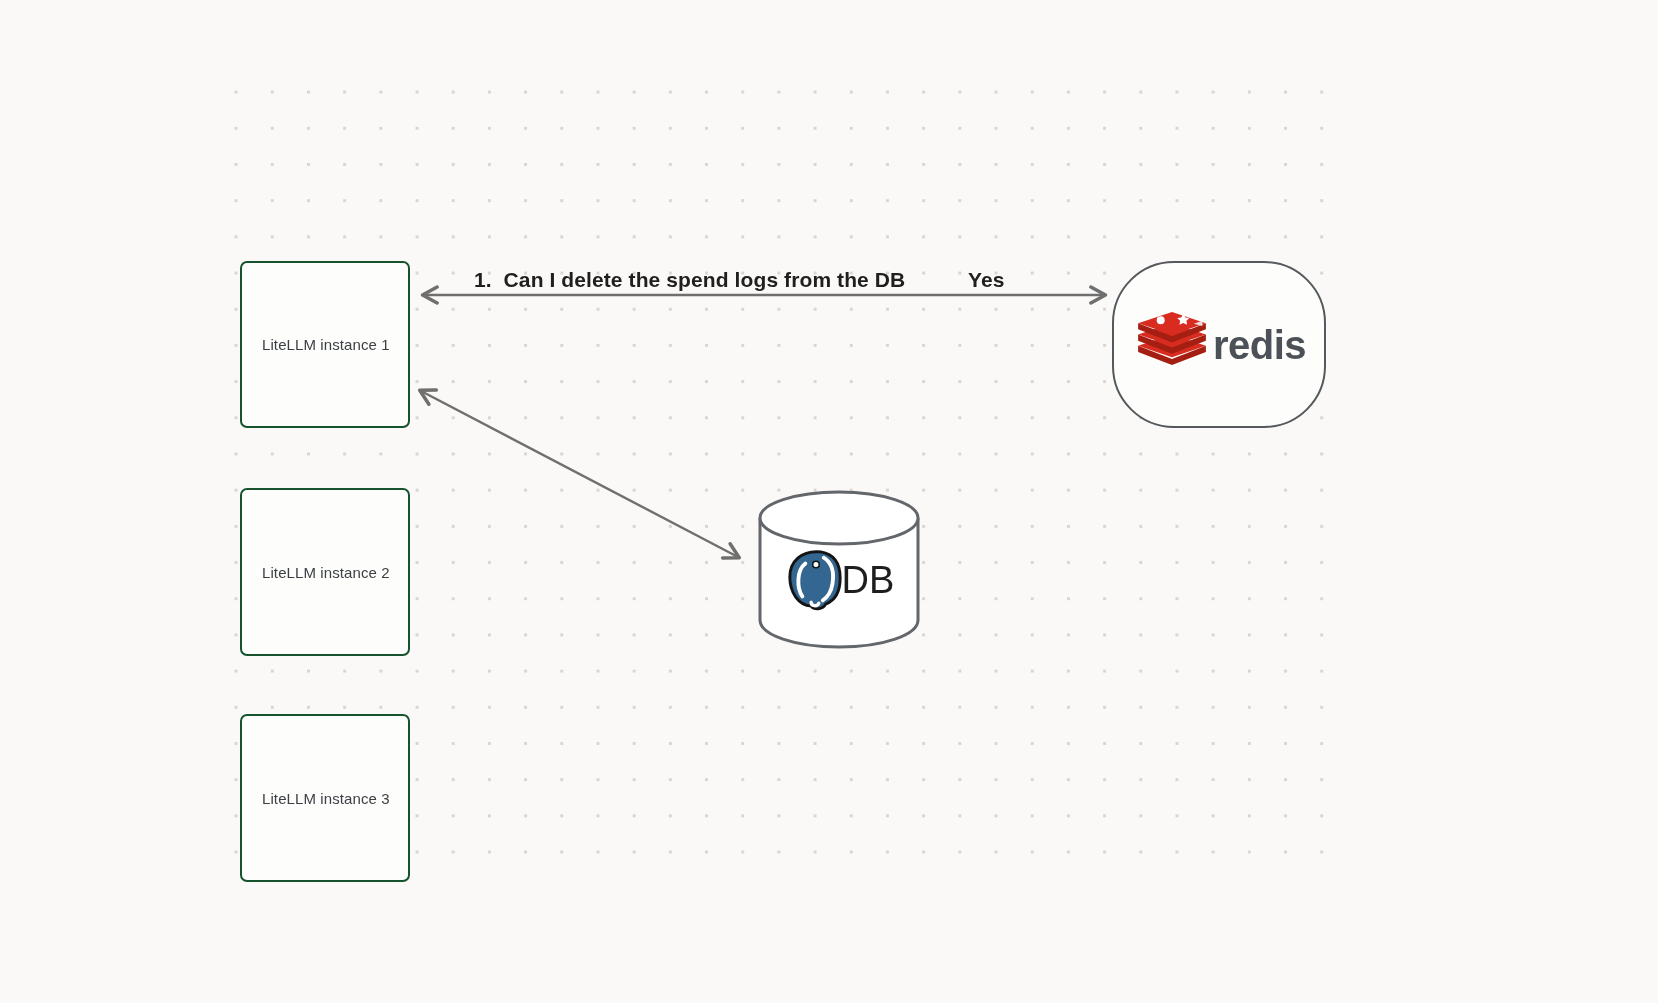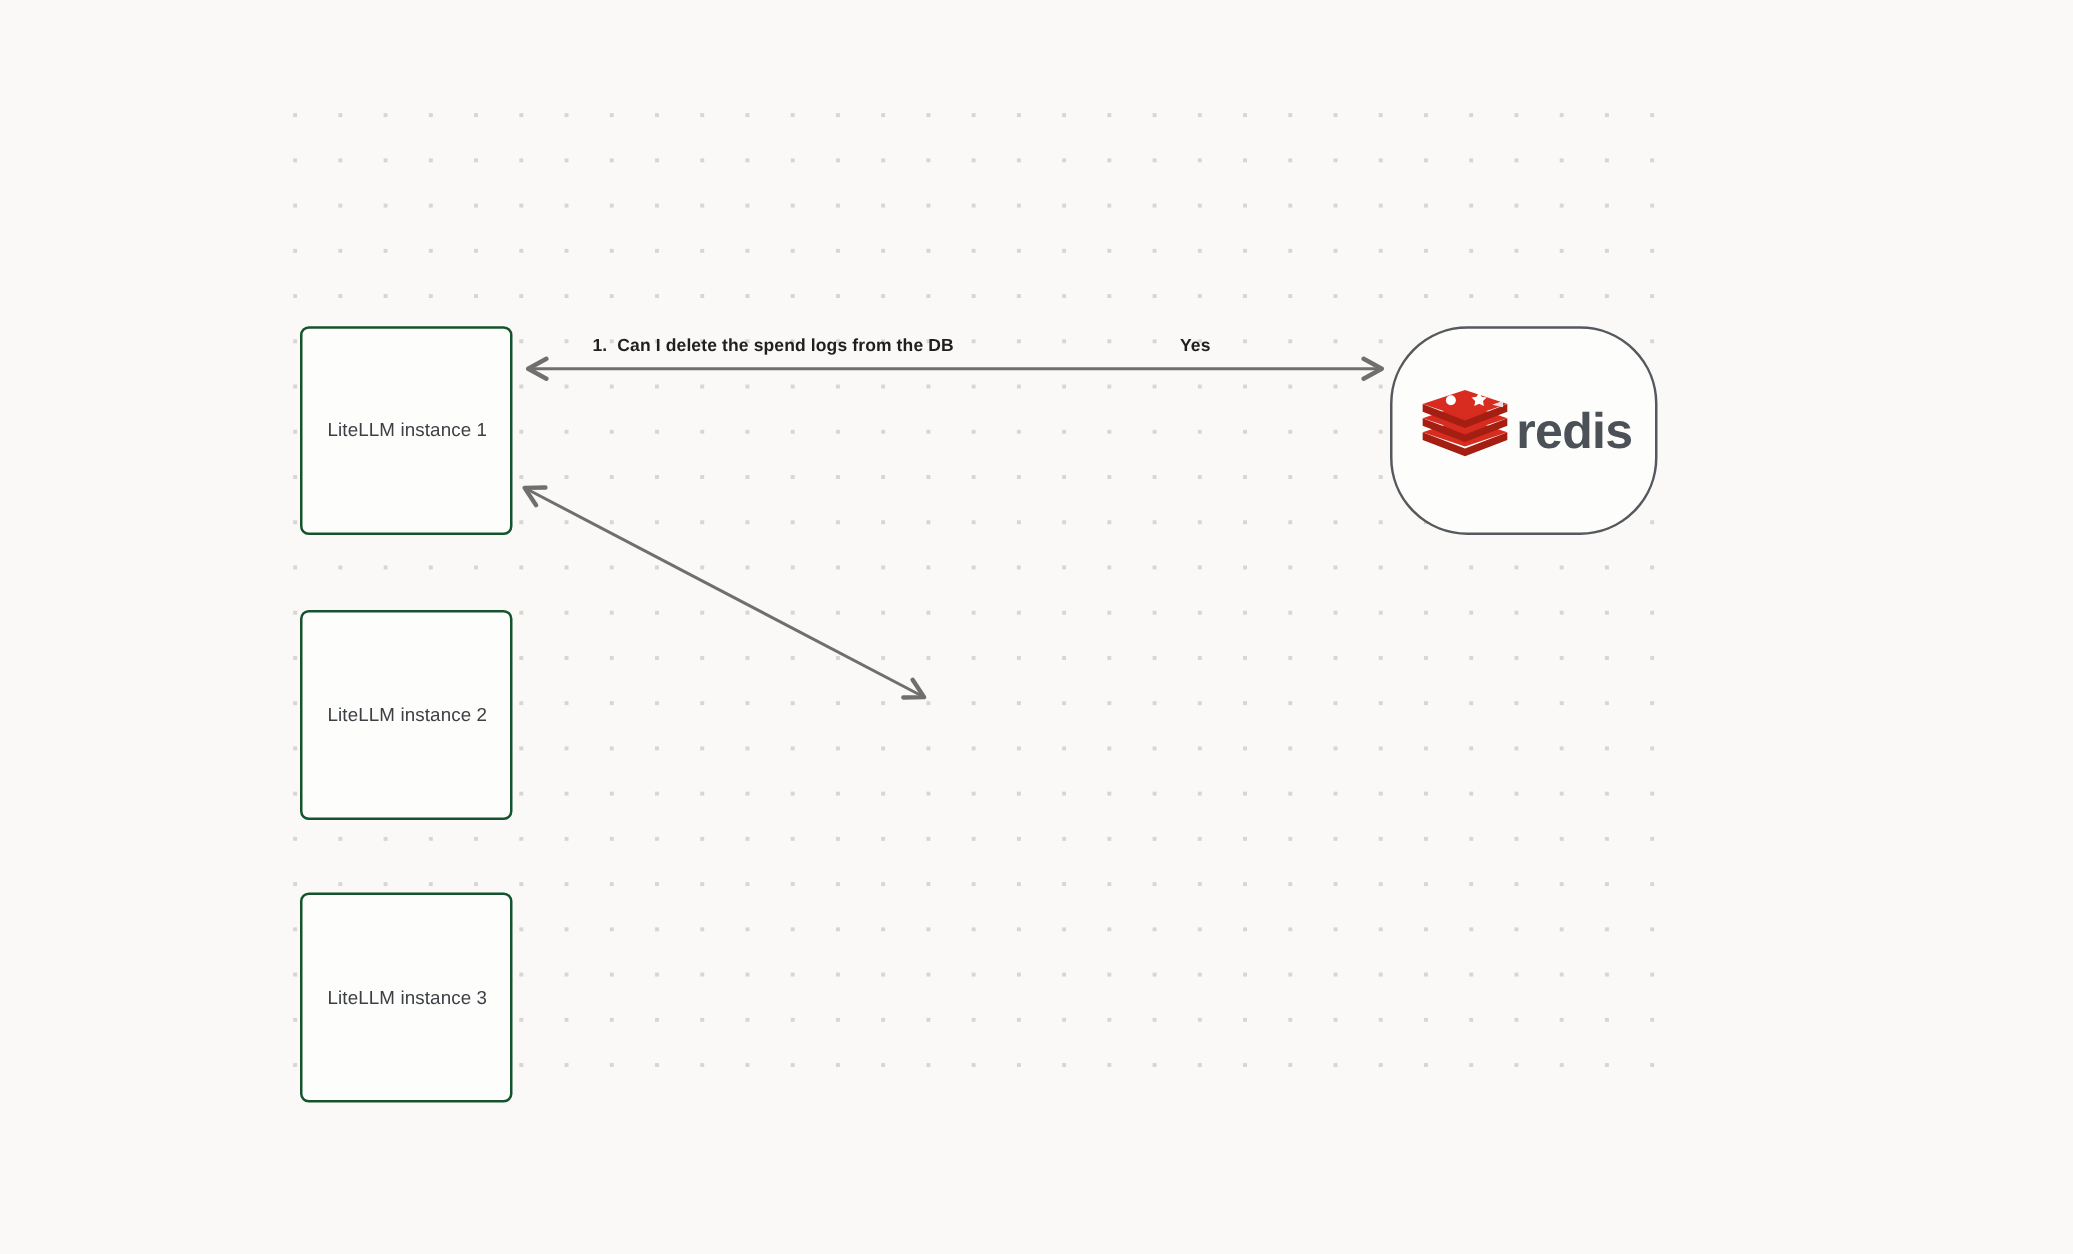--- a/index.html
+++ b/index.html
@@ -82,28 +82,28 @@
 
   svg.edges {
     position: absolute;
     inset: 0;
     width: 1658px; height: 1003px;
     pointer-events: none;
   }
 
   .edge-label {
     position: absolute;
-    font-size: 14px;
+    font-size: 21px;
     font-weight: 700;
     color: #1f1f1f;
     white-space: pre;
     letter-spacing: 0.1px;
   }
   #edge1-label { left: 474px; top: 268px; }
-  #edge1-response { left: 944px; top: 268px; text-align: right; }
+  #edge1-response { left: 968px; top: 268px; text-align: right; }
   #edge2-label { left: 552px; top: 434px; }
 </style>
 </head>
 <body>
 
 <div class="canvas">
 
   <div class="dot-grid"></div>
 
   <svg class="edges">
@@ -143,17 +143,33 @@
         <path d="M6,13 L45,28 L84,13 L84,20 L45,35 L6,20 Z" fill="#a41e11"></path>
         <path d="M45,0 L84,13 L45,26 L6,13 Z" fill="#d82c20"></path>
         <polygon points="58,2 60.4,6.2 65,7 61.6,10.2 62.4,14.8 58,12.6 53.6,14.8 54.4,10.2 51,7 55.6,6.2" fill="#ffffff"></polygon>
         <circle cx="32" cy="9.5" r="4.6" fill="#ffffff"></circle>
         <polygon points="70,13.5 80,10 80,16" fill="#f0f0f0" opacity="0.9"></polygon>
       </g>
     </svg>
     <span class="redis-wordmark">redis</span>
   </div>
 
+  <div class="db-node">
+    <svg class="cylinder" width="166" height="165" viewBox="0 0 166 165">
+      <path d="M4,30 L4,132 C4,147 39,159 83,159 C127,159 162,147 162,132 L162,30" fill="#ffffff" stroke="#63666a" stroke-width="3"></path>
+      <ellipse cx="83" cy="30" rx="79" ry="26" fill="#ffffff" stroke="#63666a" stroke-width="3"></ellipse>
+    </svg>
+    <div class="db-content">
+      <svg width="62" height="64" viewBox="0 0 64 66">
+        <path d="M38,4 C18,2 6,14 6,30 C6,46 15,59 28,60 C31,64 40,64 43,58 C53,54 58,44 58,31 C58,14 50,6 38,4 Z" fill="#336791" stroke="#141414" stroke-width="3" stroke-linejoin="round"></path>
+        <path d="M22,16 C13,23 13,41 19,50" stroke="#ffffff" stroke-width="4" fill="none" stroke-linecap="round"></path>
+        <path d="M41,10 C49,15 52,25 50,37 C49,44 45,51 40,54" stroke="#ffffff" stroke-width="4" fill="none" stroke-linecap="round"></path>
+        <path d="M28,56 C28,60 34,61 36,57" stroke="#ffffff" stroke-width="3.5" fill="none" stroke-linecap="round"></path>
+        <circle cx="33" cy="17" r="3.4" fill="#ffffff" stroke="#141414" stroke-width="1.6"></circle>
+      </svg>
+      <span class="db-label">DB</span>
+    </div>
+  </div>
 
   <div class="edge-label" id="edge1-label">1.  Can I delete the spend logs from the DB</div>
   <div class="edge-label" id="edge1-response">Yes</div>
 
 </div>
 
 </body></html>

